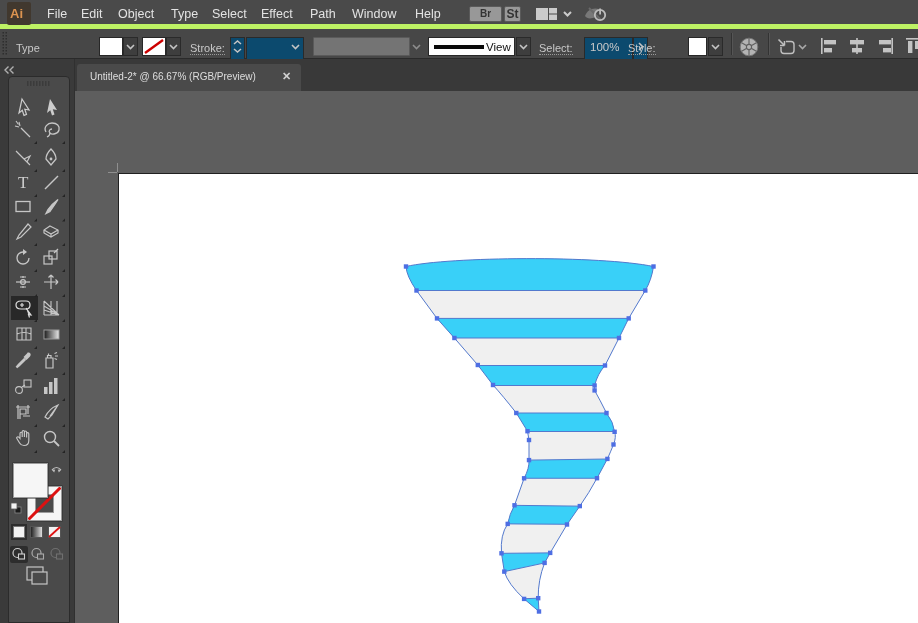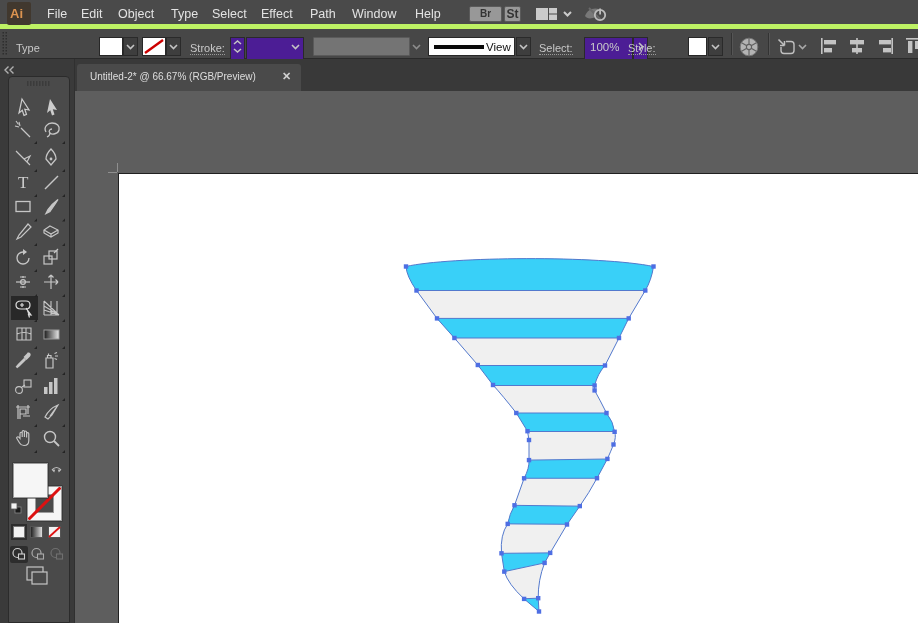--- a/index.html
+++ b/index.html
@@ -9,21 +9,21 @@
   
   #menubar{position:absolute;left:0;top:0;width:918px;height:29px;background:#4a4a4a;border-bottom:5px solid #bef264;box-sizing:border-box;}
   .menuitem{position:absolute;top:7px;font-size:12.5px;color:#e3e3e3;}
   
   #ctrlbar{position:absolute;left:0;top:29px;width:918px;height:30px;background:#474747;border-bottom:1px solid #2a2a2a;box-sizing:border-box;}
   .clabel{position:absolute;font-size:11px;color:#c9c9c9;}
   .dotted{border-bottom:1px dotted #9a9a9a;padding-bottom:0px;}
   .swatch{position:absolute;top:8px;height:19px;box-sizing:border-box;background:#fff;border:1px solid #272727;}
   .chevbtn{position:absolute;top:8px;width:15px;height:19px;box-sizing:border-box;background:#3e3e3e;border:1px solid #2a2a2a;color:#c4c4c4;}
   .chevbtn svg{display:block;margin:6px auto 0;}
-  .darkfield{position:absolute;top:8px;height:28px;box-sizing:border-box;background:#4c1d95;border:1px solid #2a2a2a;}
+  .darkfield{position:absolute;top:8px;height:28px;box-sizing:border-box;background:#0c4a6e;border:1px solid #2a2a2a;}
   .vsep{position:absolute;top:4px;width:1px;height:22px;background:#333;box-shadow:1px 0 0 #555;}
   
   #tabbar{position:absolute;left:0;top:59px;width:918px;height:32px;background:#393939;}
   #doctab{position:absolute;left:77px;top:5px;width:224px;height:27px;background:#4a4a4a;border-radius:3px 3px 0 0;}
   #doctab .t{position:absolute;left:13px;top:7px;font-size:10px;color:#dedede;}
   #doctab .x{position:absolute;left:205px;top:6px;font-size:11px;color:#d0d0d0;font-weight:bold;}
   
   #content{position:absolute;left:0;top:91px;width:918px;height:532px;background:#5e5e5e;}
   #dockstrip{position:absolute;left:0;top:59px;width:75px;height:564px;background:#3a3a3a;border-right:1px solid #303030;box-sizing:border-box;}
   #toolpanel{position:absolute;left:8px;top:76px;width:62px;height:547px;background:#4a4a4a;border:1px solid #2b2b2b;border-radius:4px 4px 0 0;box-sizing:border-box;}

